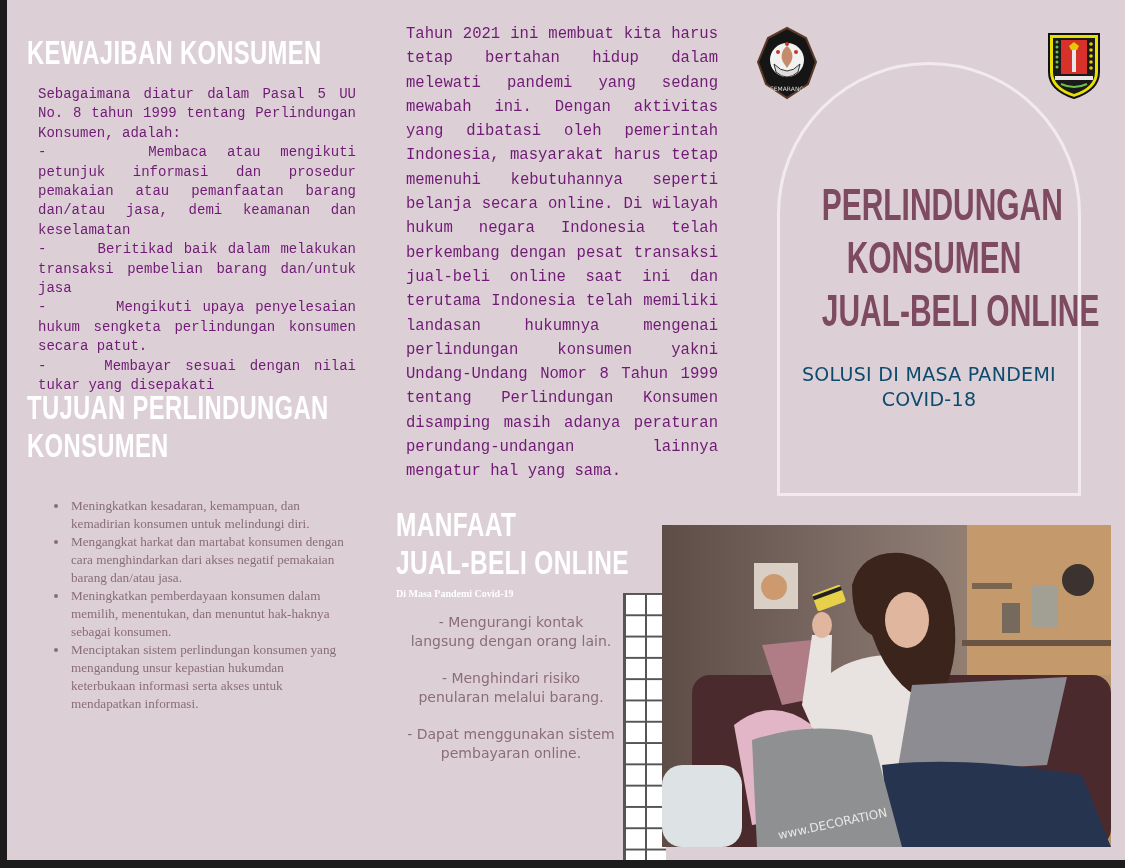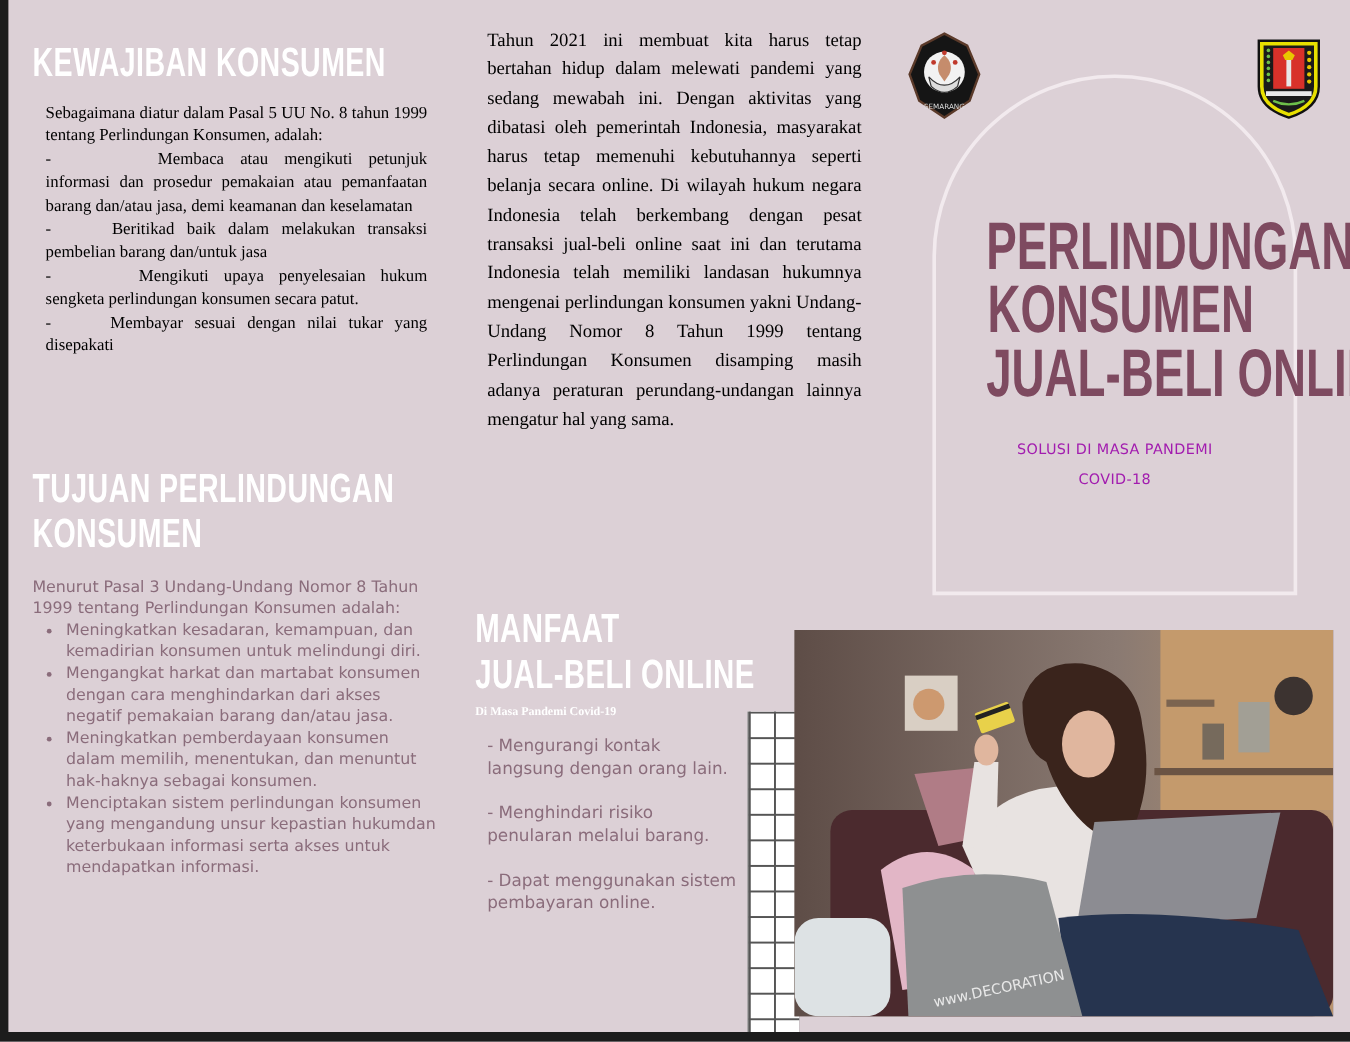--- a/index.html
+++ b/index.html
@@ -16,42 +16,42 @@
     .abs { position: absolute; }
     .heading-white {
       color: #ffffff;
       font-family: "Liberation Sans", sans-serif;
       font-weight: bold;
       transform-origin: left top;
       letter-spacing: 0.5px;
       white-space: nowrap;
     }
     .serif-body {
-      font-family: Liberation Serif, serif;
-      color: #000000;
+      font-family: Liberation Mono, monospace;
+      color: #701a75;
     }
     .sans-body {
       font-family: "DejaVu Sans", sans-serif;
       color: #8a6c7b;
     }
     
     #kewajiban-title { left: 20px; top: 33px; font-size: 34px; transform: scaleX(0.7); }
     #kewajiban-text { left: 31px; top: 85px; width: 318px; font-size: 14px; line-height: 19.4px; text-align: justify; }
     #kewajiban-text p { margin: 0; }
     #kewajiban-text .dash-line { text-align: justify; }
     #tujuan-title { left: 20px; top: 388px; font-size: 34px; line-height: 38px; transform: scaleX(0.7); }
     #tujuan-text { left: 20px; top: 481px; width: 340px; font-size: 13.2px; line-height: 18px; }
-    #tujuan-list { margin: 0; padding-left: 26px; list-style: disc; }
+    #tujuan-list { margin: 16px; padding-left: 26px; list-style: disc; font-family: Liberation Serif, serif; }
     #tujuan-list li { margin: 0; padding-left: 2px; }
 
     
     #intro-text { left: 399px; top: 22px; width: 312px; font-size: 15.6px; line-height: 24.3px; text-align: justify; }
     #manfaat-title { left: 389px; top: 505px; font-size: 34px; line-height: 38px; transform: scaleX(0.72); }
     #manfaat-subtitle { left: 389px; top: 588px; font-family: "Liberation Serif", serif; font-weight: bold; color: #ffffff; font-size: 10px; }
-    #manfaat-list { left: 399px; top: 613px; width: 210px; font-size: 14px; line-height: 18.5px; }
+    #manfaat-list { left: 399px; top: 613px; width: 210px; font-size: 14px; line-height: 18.5px; text-align: center; }
     #manfaat-list .item { margin-bottom: 19px; }
 
     
     #grid-pattern {
       left: 616px; top: 593px; width: 42px; height: 267px;
       background-color: #ffffff;
       background-image:
         linear-gradient(to right, #555 0 2px, transparent 2px),
         linear-gradient(to bottom, #555 0 2px, transparent 2px);
       background-size: 21px 21px, 21px 21.3px;
@@ -64,26 +64,26 @@
       left: 770px; top: 62px; width: 304px; height: 434px;
       border: 3px solid #f2eaee; border-bottom-width: 3px;
       border-radius: 152px 152px 0 0;
       box-sizing: border-box;
     }
     #logo-left { left: 749px; top: 26px; width: 62px; height: 74px; }
     #logo-right { left: 1040px; top: 32px; width: 54px; height: 68px; }
     #main-title {
       left: 762px; top: 178px; width: 330px; text-align: center;
       color: #7e4a60; font-family: "Liberation Sans", sans-serif; font-weight: bold;
-      font-size: 56px; line-height: 53px; white-space: nowrap;
+      font-size: 44px; line-height: 53px; white-space: nowrap;
     }
     #main-title span { display: block; transform: scaleX(0.68); transform-origin: center top; }
     #subtitle {
       left: 772px; top: 362px; width: 300px; text-align: center;
-      color: #a21caf; font-size: 12px; line-height: 25px; letter-spacing: 0.3px;
+      color: #0c4a6e; font-size: 19px; line-height: 25px; letter-spacing: 0.3px;
     }
 
     
     #photo {
       left: 655px; top: 525px; width: 449px; height: 322px; overflow: hidden;
       background: #6e5d57;
     }
   </style>
 </head>
 <body>
@@ -115,21 +115,20 @@
       <span>Membayar sesuai dengan nilai tukar yang disepakati</span>
     </p>
   </div>
 
   <div id="tujuan-title" class="abs heading-white">
     <div>TUJUAN PERLINDUNGAN</div>
     <div>KONSUMEN</div>
   </div>
 
   <div id="tujuan-text" class="abs sans-body">
-    <div>Menurut Pasal 3 Undang-Undang Nomor 8 Tahun 1999 tentang Perlindungan Konsumen adalah:</div>
     <ul id="tujuan-list">
       <li>Meningkatkan kesadaran, kemampuan, dan kemadirian konsumen untuk melindungi diri.</li>
       <li>Mengangkat harkat dan martabat konsumen dengan cara menghindarkan dari akses negatif pemakaian barang dan/atau jasa.</li>
       <li>Meningkatkan pemberdayaan konsumen dalam memilih, menentukan, dan menuntut hak-haknya sebagai konsumen.</li>
       <li>Menciptakan sistem perlindungan konsumen yang mengandung unsur kepastian hukumdan keterbukaan informasi serta akses untuk mendapatkan informasi.</li>
     </ul>
   </div>
 
   <div id="intro-text" class="abs serif-body">Tahun 2021 ini membuat kita harus tetap bertahan hidup dalam melewati pandemi yang sedang mewabah ini. Dengan aktivitas yang dibatasi oleh pemerintah Indonesia, masyarakat harus tetap memenuhi kebutuhannya seperti belanja secara online. Di wilayah hukum negara Indonesia telah berkembang dengan pesat transaksi jual-beli online saat ini dan terutama Indonesia telah memiliki landasan hukumnya mengenai perlindungan konsumen yakni Undang-Undang Nomor 8 Tahun 1999 tentang Perlindungan Konsumen disamping masih adanya peraturan perundang-undangan lainnya mengatur hal yang sama.</div>
 

